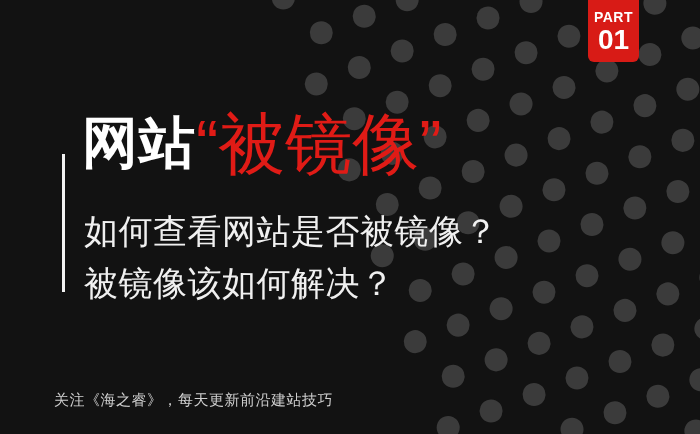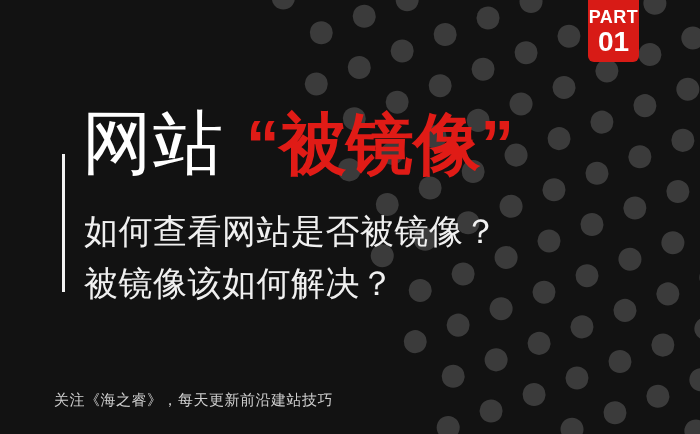--- a/index.html
+++ b/index.html
@@ -58,21 +58,21 @@
     border-radius: 0 0 6px 6px;
     display: flex;
     flex-direction: column;
     align-items: center;
     justify-content: center;
     box-sizing: border-box;
     padding-top: 2px;
   }
   #part-badge .part-word {
     color: #ffffff;
-    font-size: 18px;
+    font-size: 14px;
     font-weight: bold;
     letter-spacing: 0.5px;
     line-height: 1;
   }
   #part-badge .part-num {
     color: #ffffff;
     font-size: 28px;
     font-weight: bold;
     line-height: 1;
     margin-top: 2px;
@@ -94,33 +94,32 @@
     position: absolute;
     left: 82px;
     top: 101px;
     height: 84px;
     display: flex;
     align-items: center;
     white-space: nowrap;
   }
   .headline-white {
     color: #ffffff;
-    font-size: 70px;
-    font-weight: normal;
+    font-size: 56px;
+    font-weight: bold;
     letter-spacing: 1px;
     line-height: 1;
     text-align: right;
   }
   .headline-red {
     color: #e01b16;
     font-size: 67px;
-    font-weight: bold;
+    font-weight: normal;
     letter-spacing: 0px;
     line-height: 1;
-    margin-left: 22px;
   }
 
   
   .subtitle {
     position: absolute;
     left: 84px;
     color: #f0f0f0;
     font-size: 34px;
     letter-spacing: 0.5px;
     white-space: nowrap;

